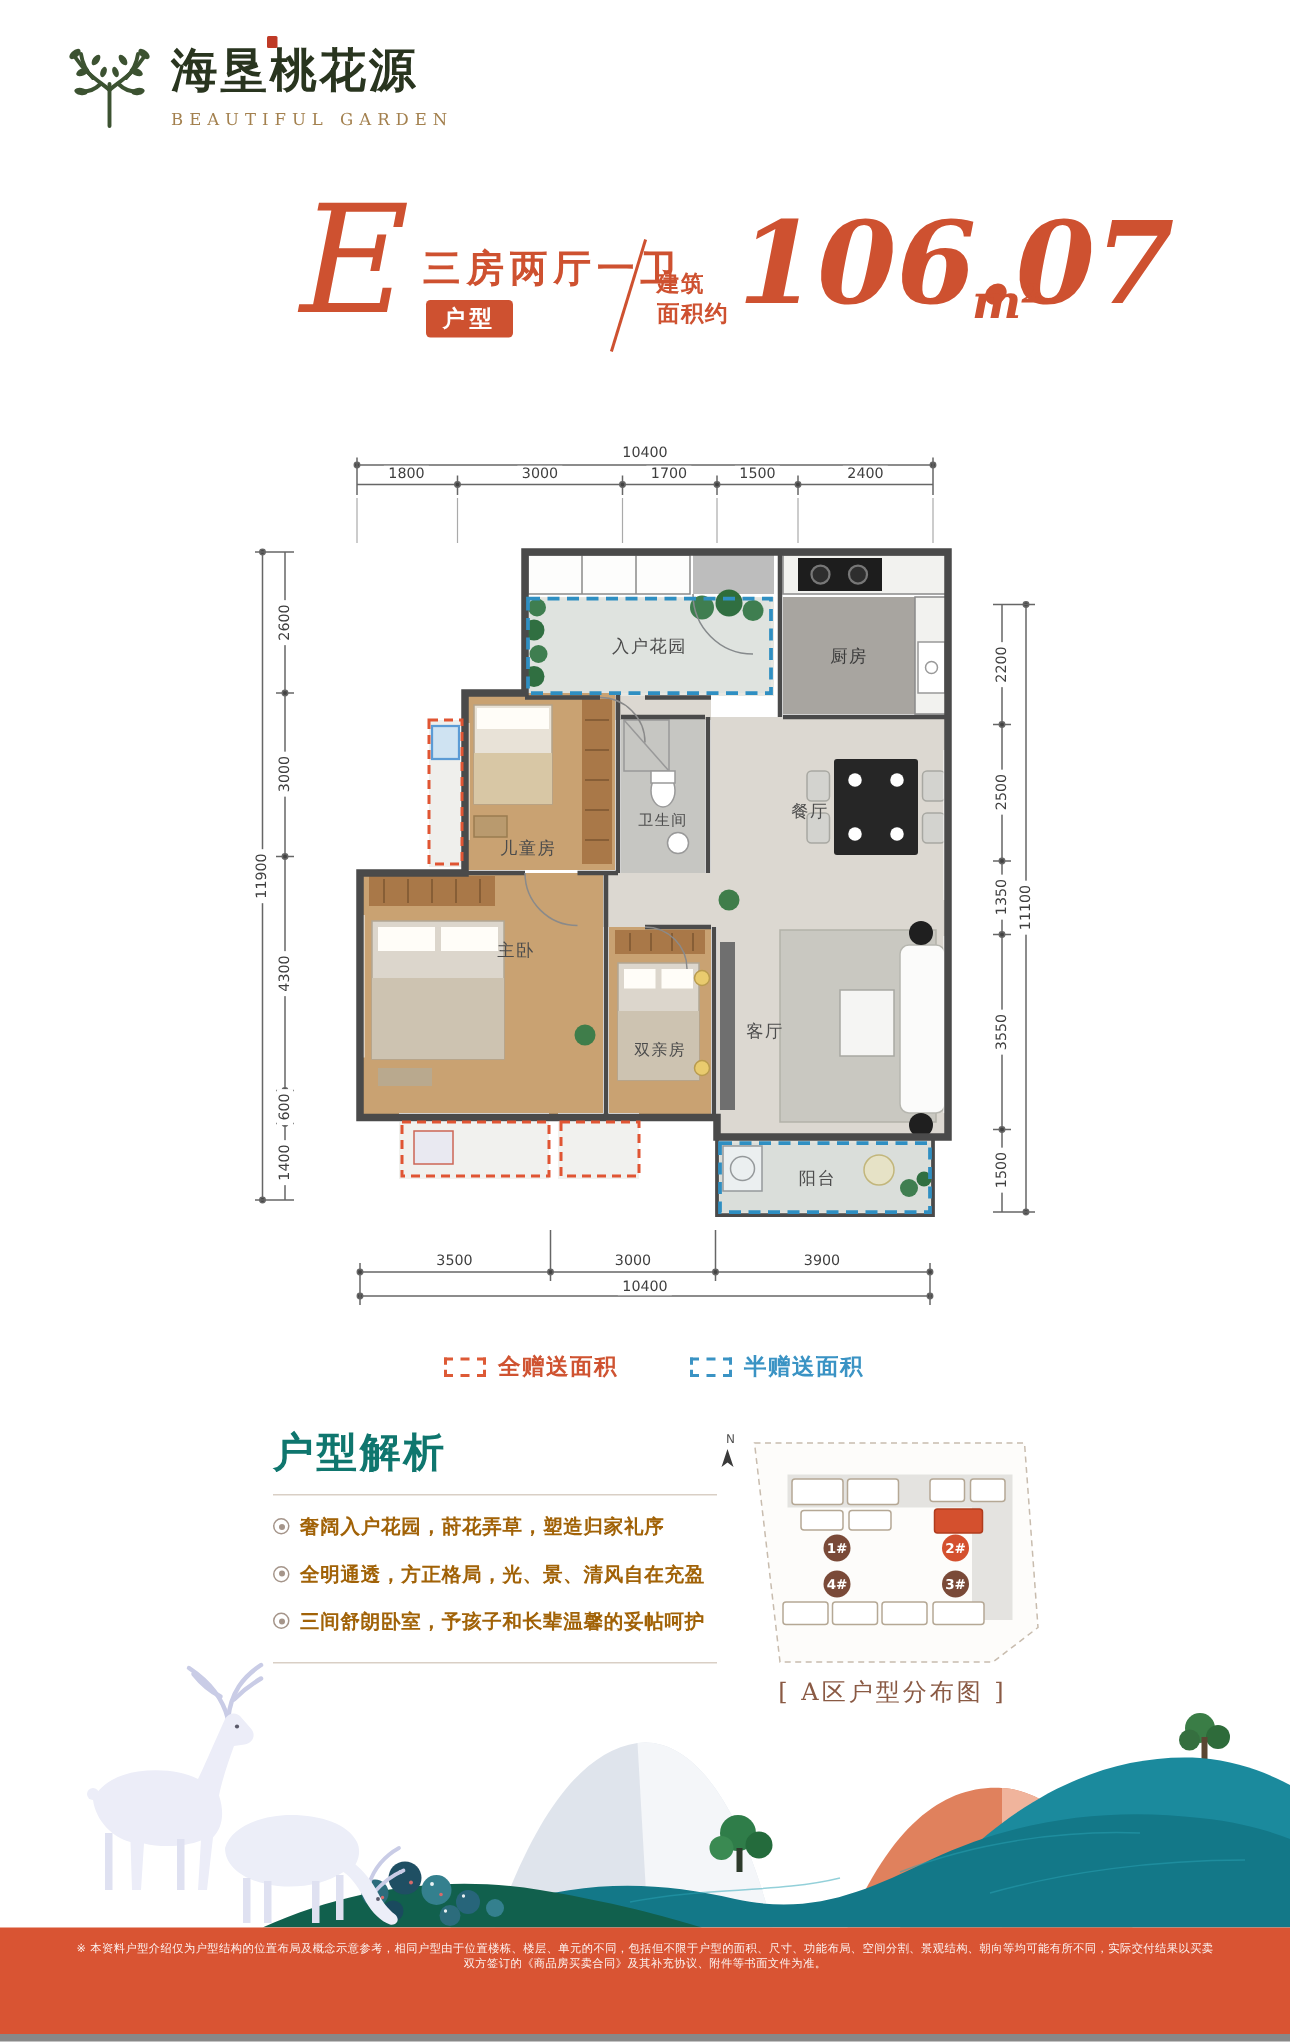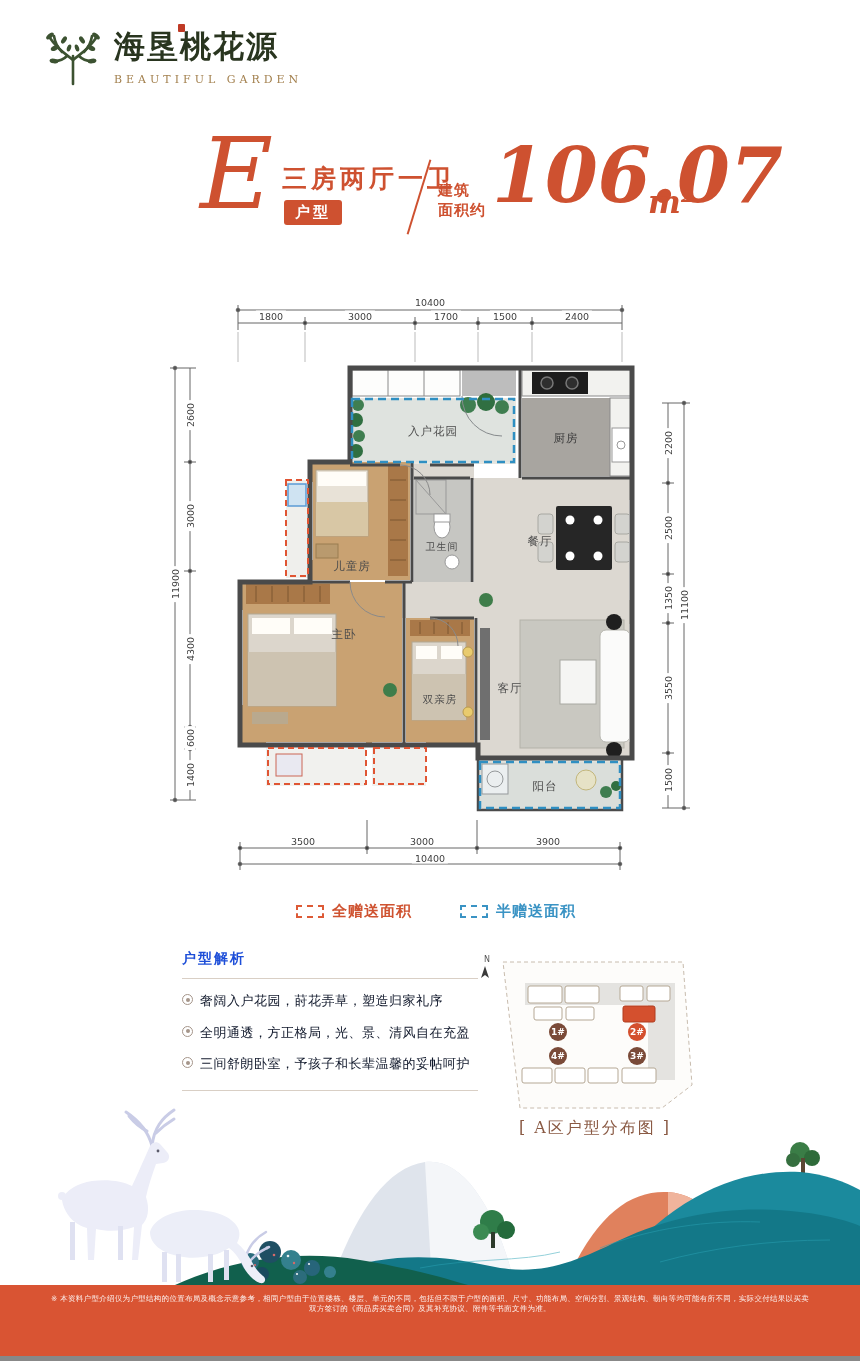--- a/index.html
+++ b/index.html
@@ -31,23 +31,23 @@
 
   
   .legend { position:absolute; left:296px; top:902px; display:flex; align-items:center; gap:48px; }
   .legend-item { display:flex; align-items:center; gap:8px; font-family:"DejaVu Serif","Liberation Serif",serif; font-weight:700; font-size:15px; letter-spacing:1px; }
   .sw { width:28px; height:13px; background:#fff; }
   .sw.full { border:2px dashed #dd5a36; } .legend-item.full { color:#cf5331;align-items:center; }
   .sw.half { border:2px dashed #3a93c4; } .legend-item.half { color:#3a93c4; }
 
   
   .analysis { position:absolute; left:182px; top:950px; width:296px; }
-  .analysis h2 { font-family:Liberation Sans, sans-serif; color:#1d4ed8; font-size:14px; letter-spacing:2px; font-weight:700; }
+  .analysis h2 { font-family:Liberation Sans, sans-serif; color:#0f766e; font-size:27px; letter-spacing:2px; font-weight:700; }
   .analysis .rule { border:none; border-top:1px solid #d9cfc5; margin:10px 0 6px; }
-  .analysis li { list-style:none; display:flex; align-items:flex-start; gap:7px; padding:7px 0; color:#0f172a; font-size:13px; letter-spacing:.5px; line-height:1.35; }
+  .analysis li { list-style:none; display:flex; align-items:flex-start; gap:7px; padding:7px 0; color:#a16207; font-size:13px; letter-spacing:.5px; line-height:1.35;font-weight:bold; }
   .bullet-icon { flex:0 0 auto; width:11px; height:11px; border:1.5px solid #a5958a; border-radius:50%; position:relative; top:2px; }
   .bullet-icon::after { content:""; position:absolute; left:2.5px; top:2.5px; width:4px; height:4px; background:#a5958a; border-radius:50%; }
 
   
   .siteplan { position:absolute; left:470px; top:950px; }
   .siteplan-caption { position:absolute; left:470px; top:1118px; width:250px; text-align:center;
     font-family:"DejaVu Serif","Liberation Serif",serif; font-size:16px; color:#8a5a44; letter-spacing:2px; }
 
   
   .footer { position:absolute; left:0; top:1285px; width:860px; height:76px; background:#d95433; }

